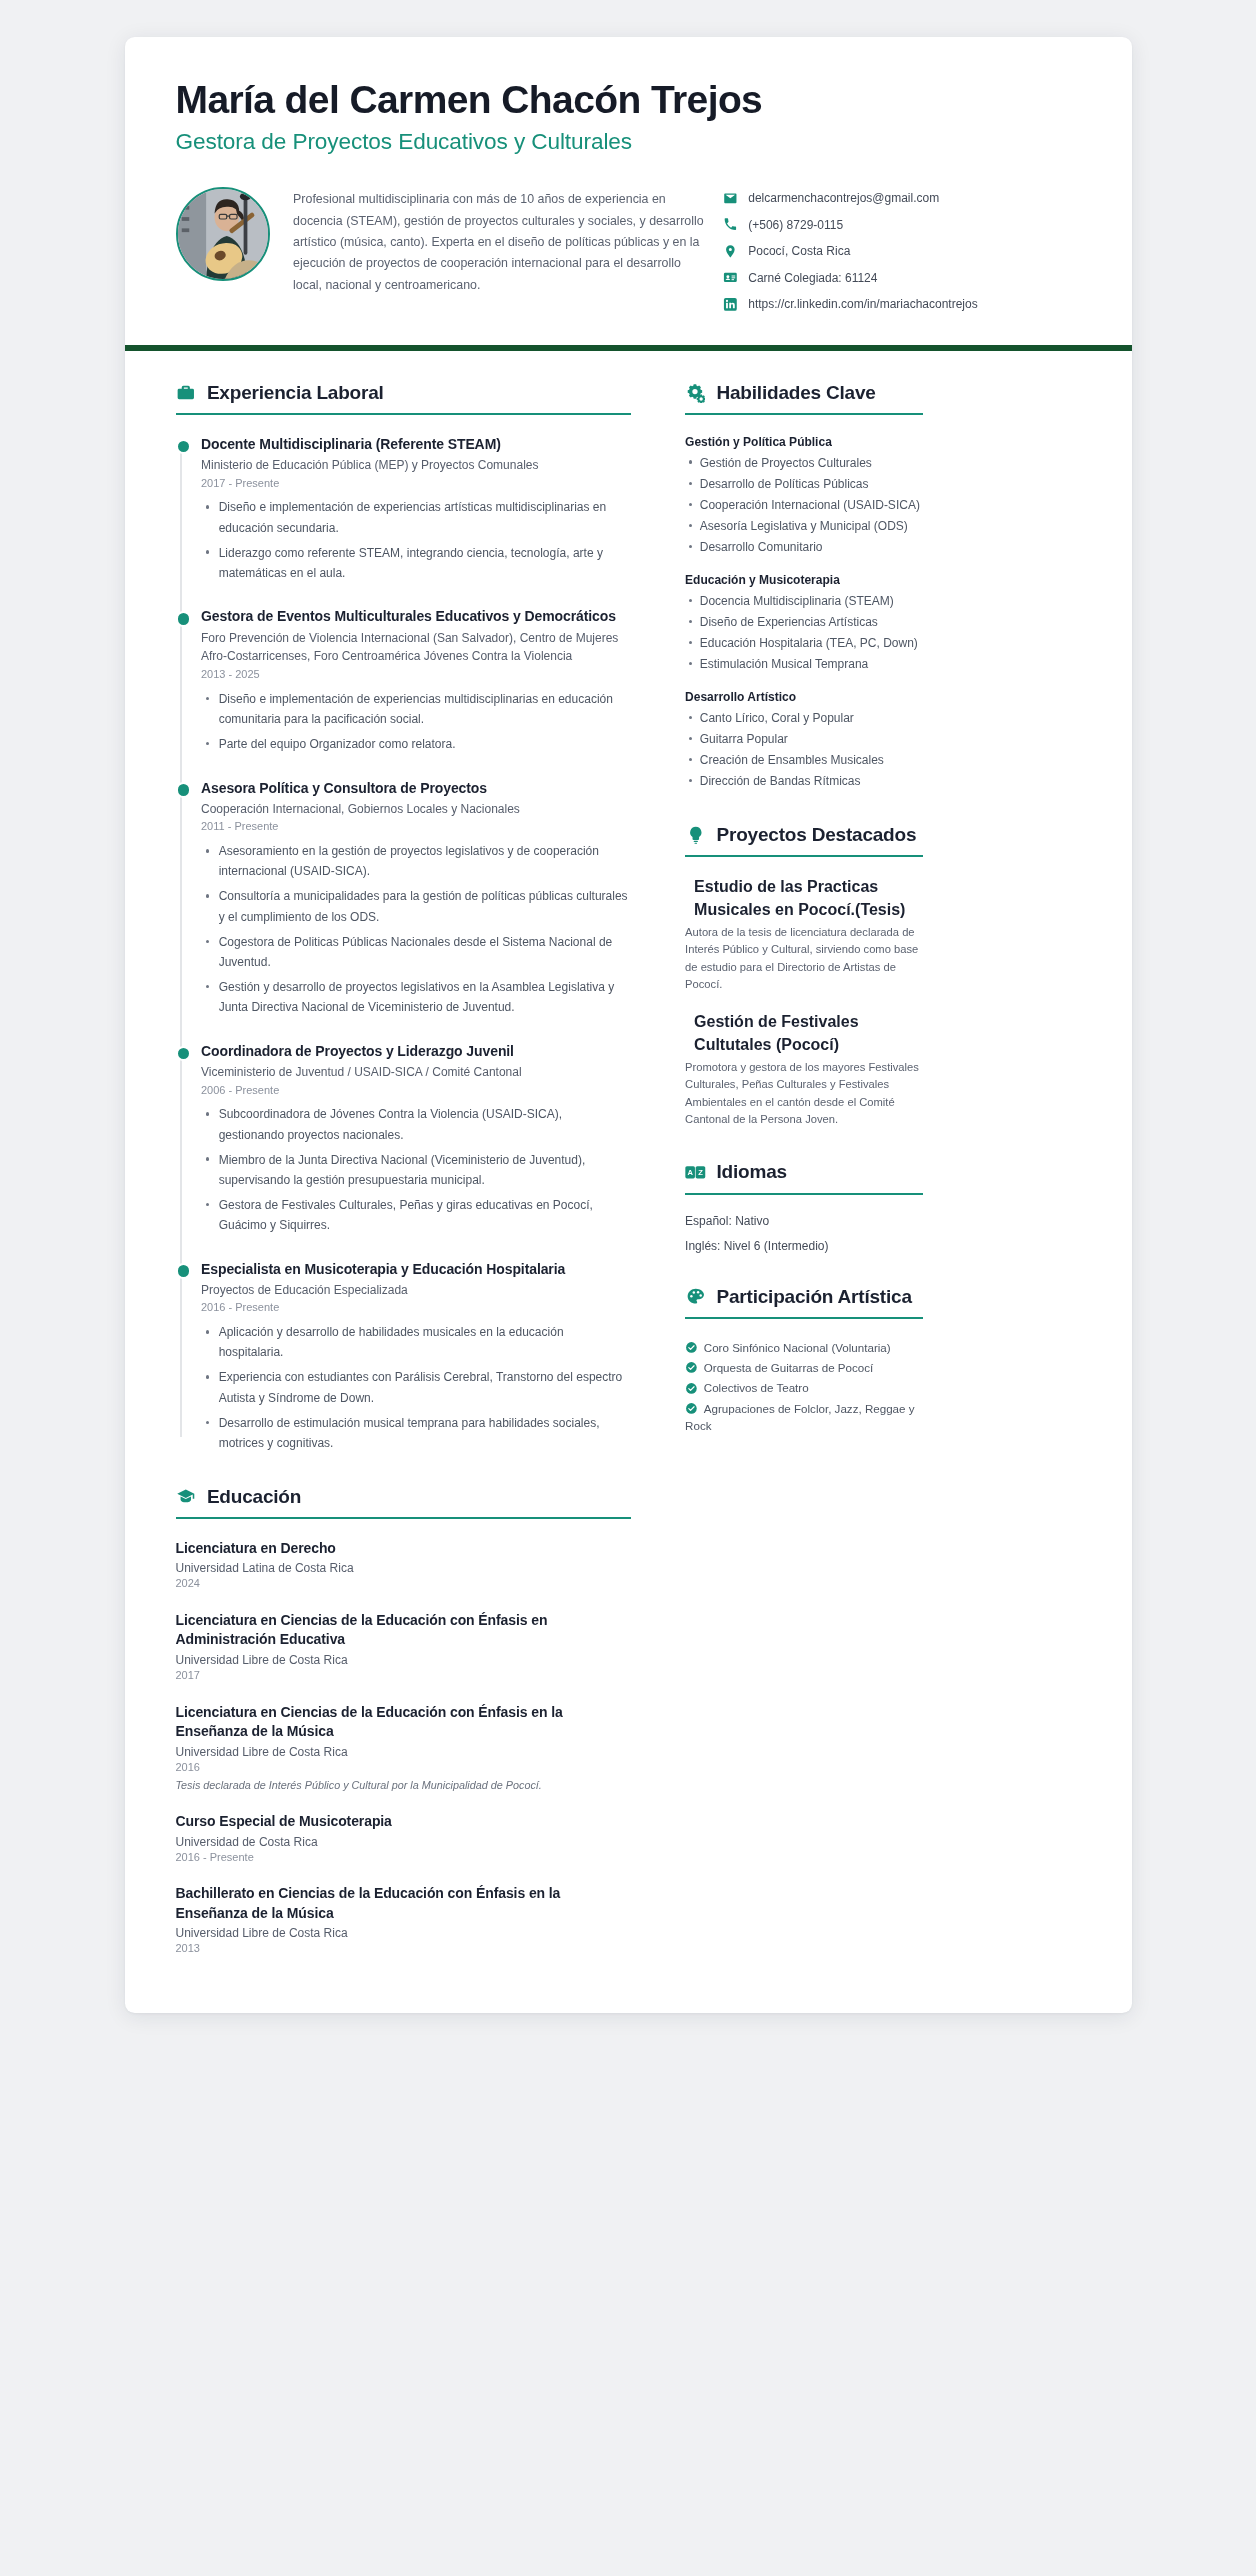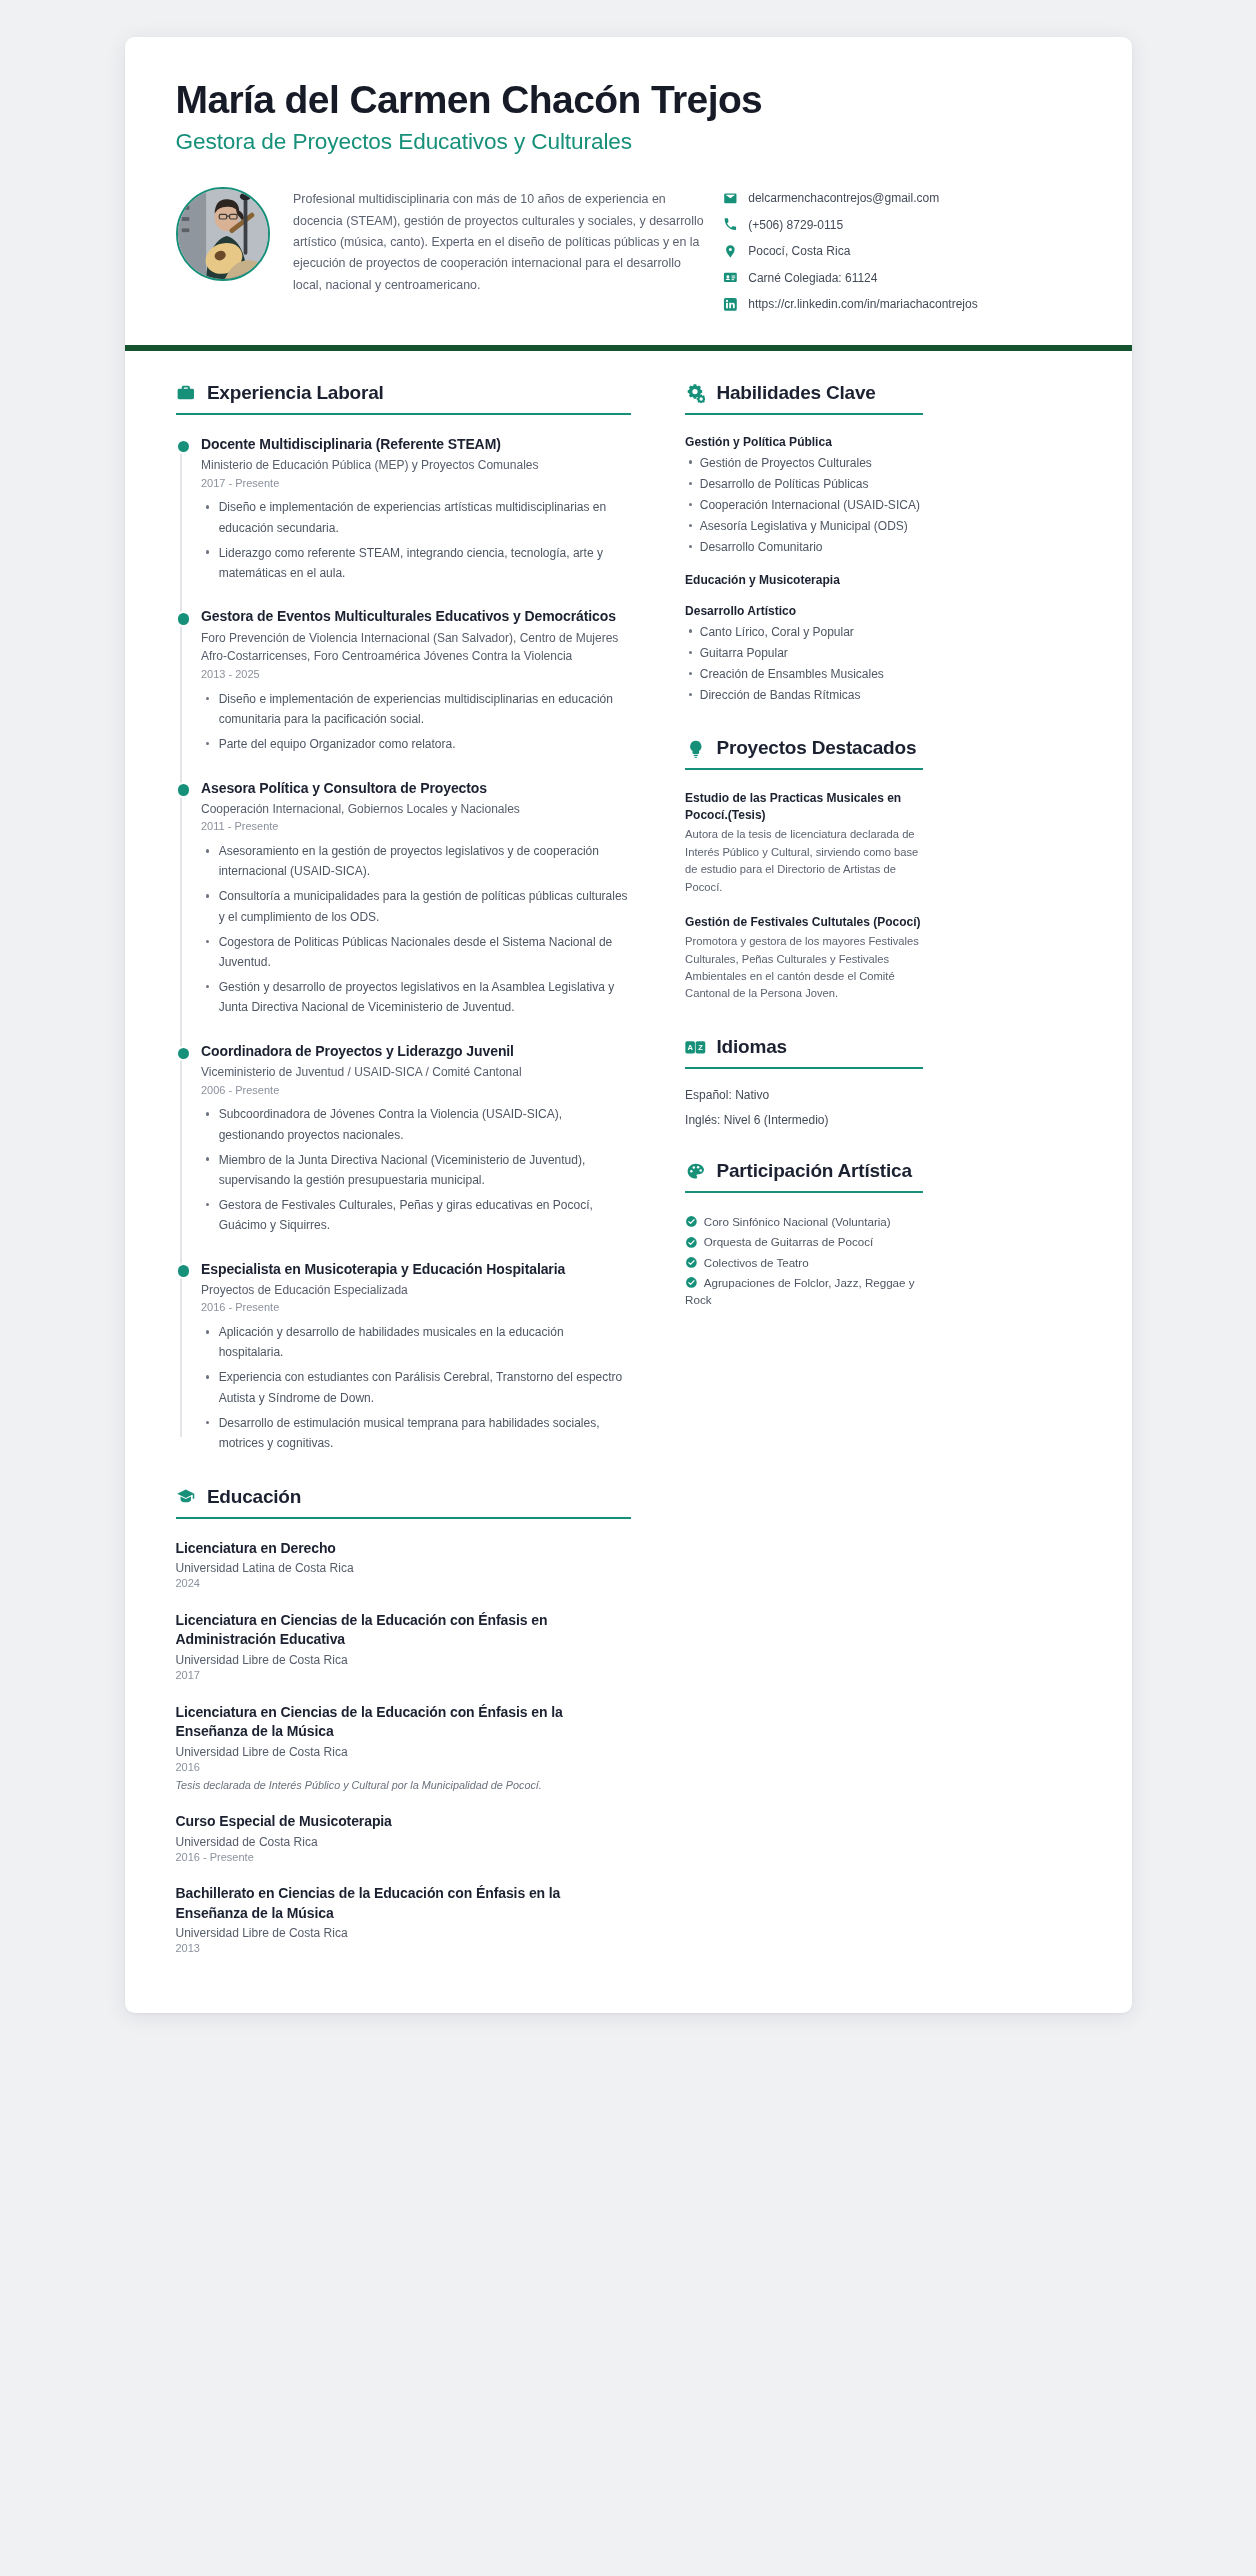--- a/index.html
+++ b/index.html
@@ -217,24 +217,25 @@
     left: 3.9px; top: 6.9px;
     width: 3.1px; height: 3.1px;
     border-radius: 50%;
     background: #6e7582;
   }
 
   
   .proj { margin-bottom: 17.7px; }
   .proj:last-child { margin-bottom: 0; }
   .proj-title {
-    font-size: 12px;
+    font-size: 16px;
     font-weight: bold;
     color: #1b2130;
     line-height: 1.4;
+    margin-left: 9px;
   }
   .proj-desc {
     font-size: 11.2px;
     color: #5b6270;
     line-height: 1.55;
     margin-top: 2.9px;
   }
 
   
   .lang { font-size: 12px; color: #434a57; margin-bottom: 10.8px; }
@@ -493,20 +494,26 @@
             <li>Gestión de Proyectos Culturales</li>
             <li>Desarrollo de Políticas Públicas</li>
             <li>Cooperación Internacional (USAID-SICA)</li>
             <li>Asesoría Legislativa y Municipal (ODS)</li>
             <li>Desarrollo Comunitario</li>
           </ul>
         </div>
 
         <div class="skill-group">
           <div class="skill-cat">Educación y Musicoterapia</div>
+          <ul>
+            <li>Docencia Multidisciplinaria (STEAM)</li>
+            <li>Diseño de Experiencias Artísticas</li>
+            <li>Educación Hospitalaria (TEA, PC, Down)</li>
+            <li>Estimulación Musical Temprana</li>
+          </ul>
         </div>
 
         <div class="skill-group">
           <div class="skill-cat">Desarrollo Artístico</div>
           <ul>
             <li>Canto Lírico, Coral y Popular</li>
             <li>Guitarra Popular</li>
             <li>Creación de Ensambles Musicales</li>
             <li>Dirección de Bandas Rítmicas</li>
           </ul>

